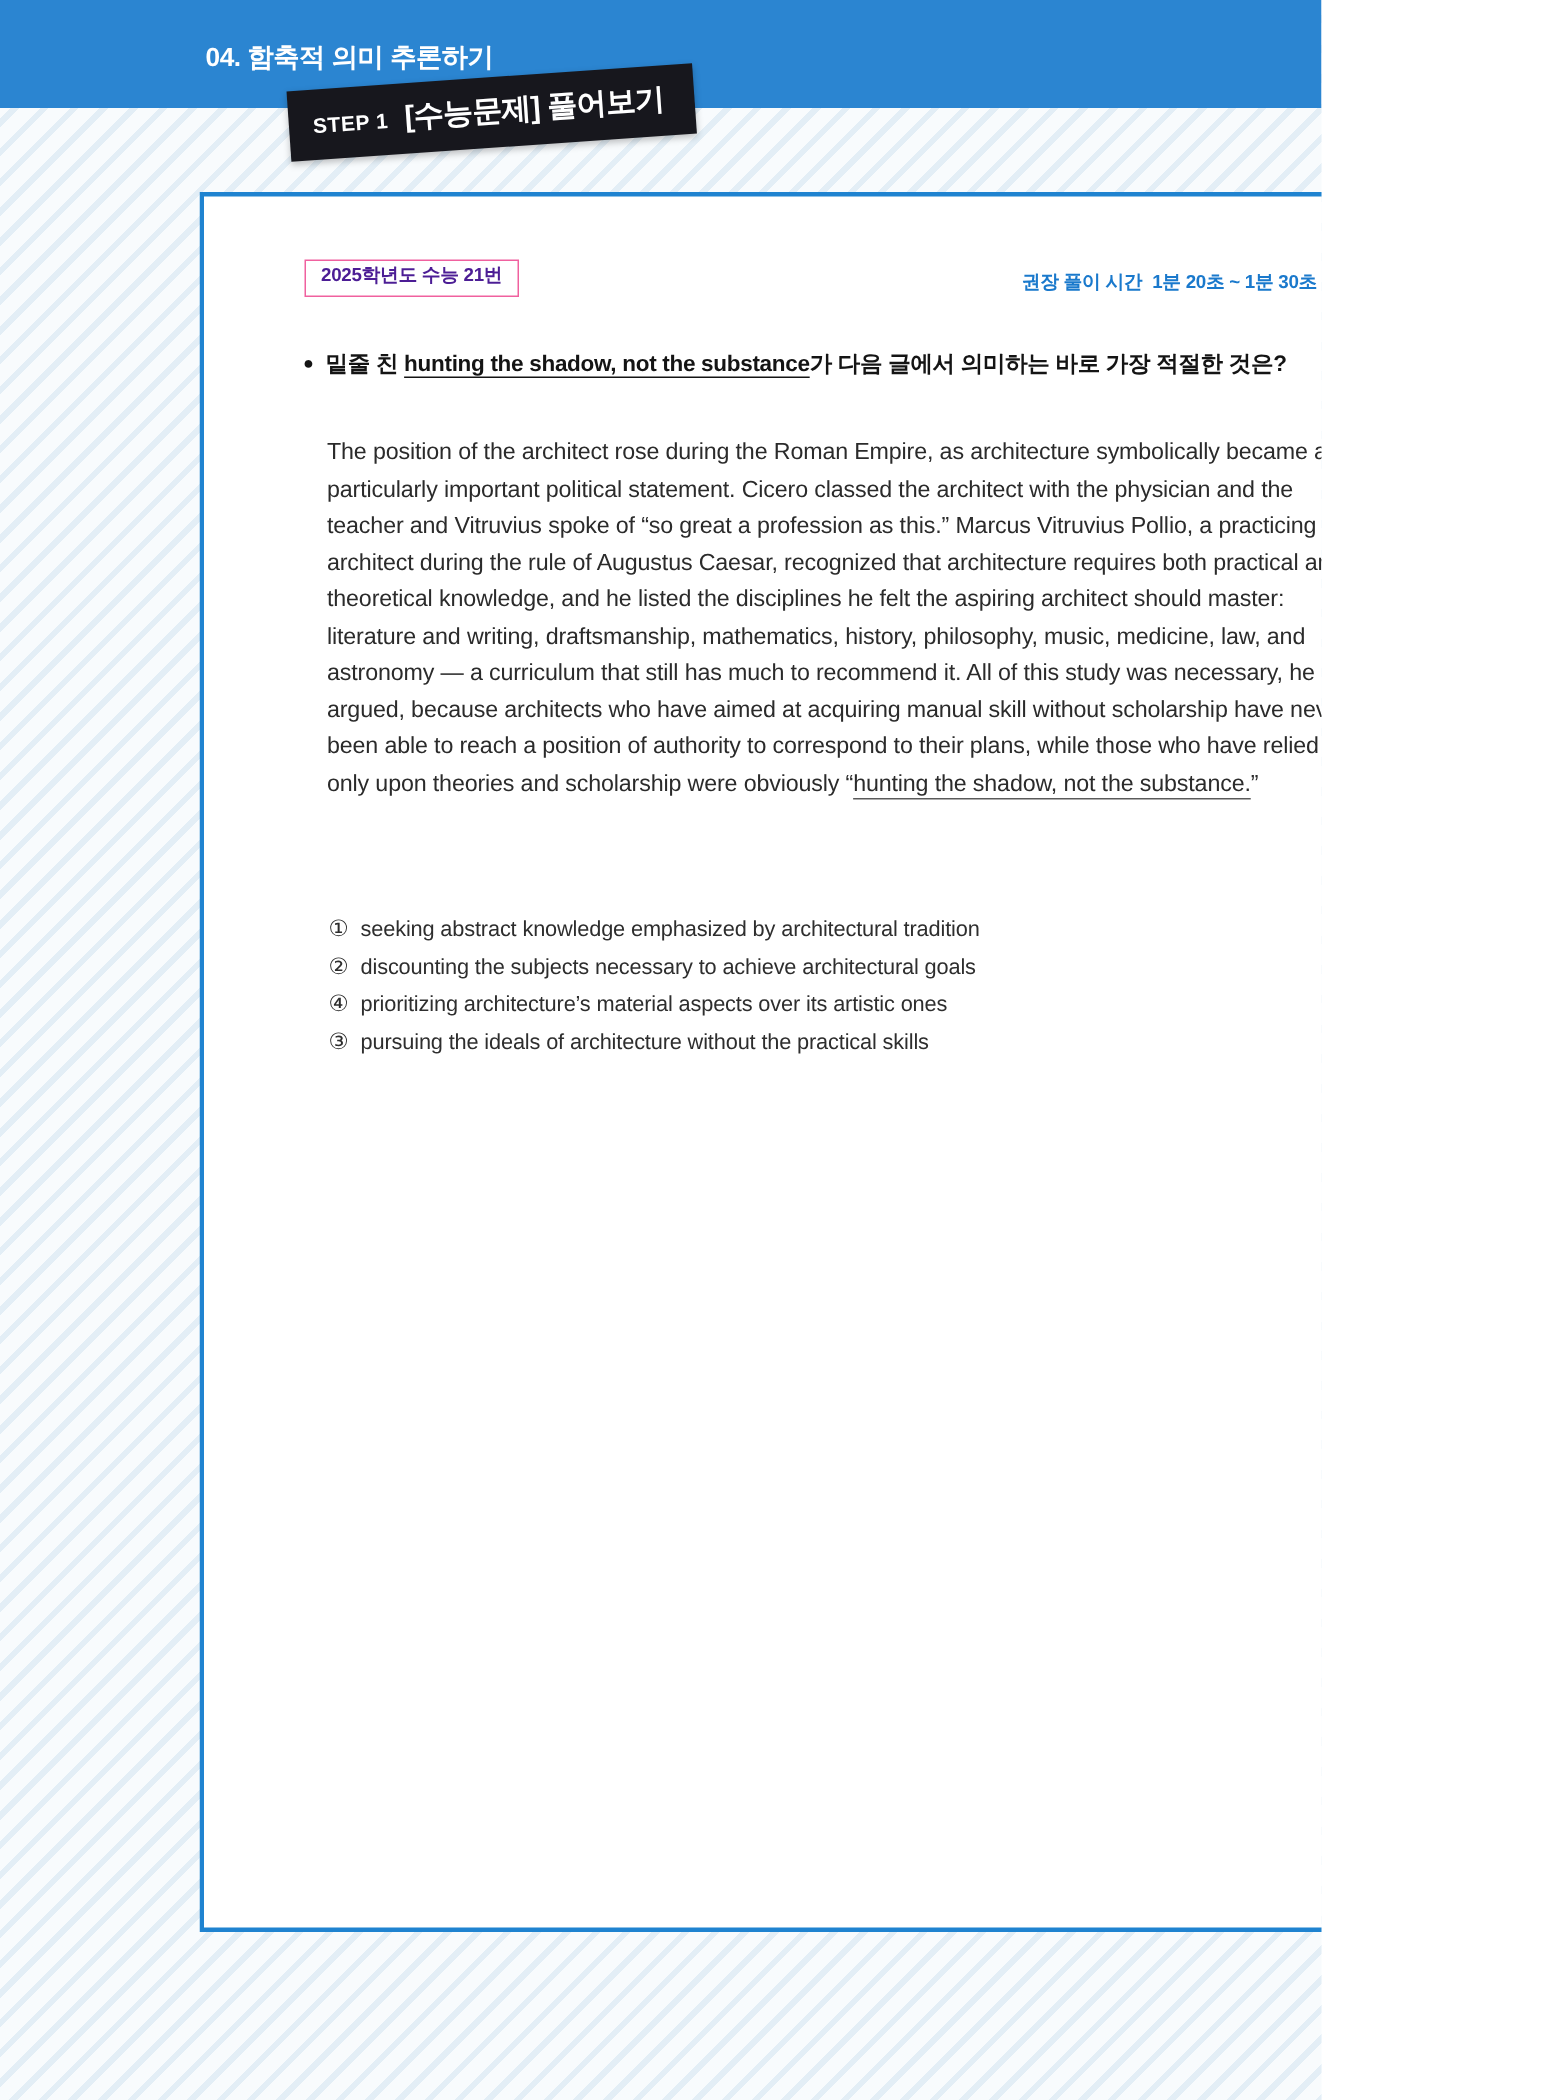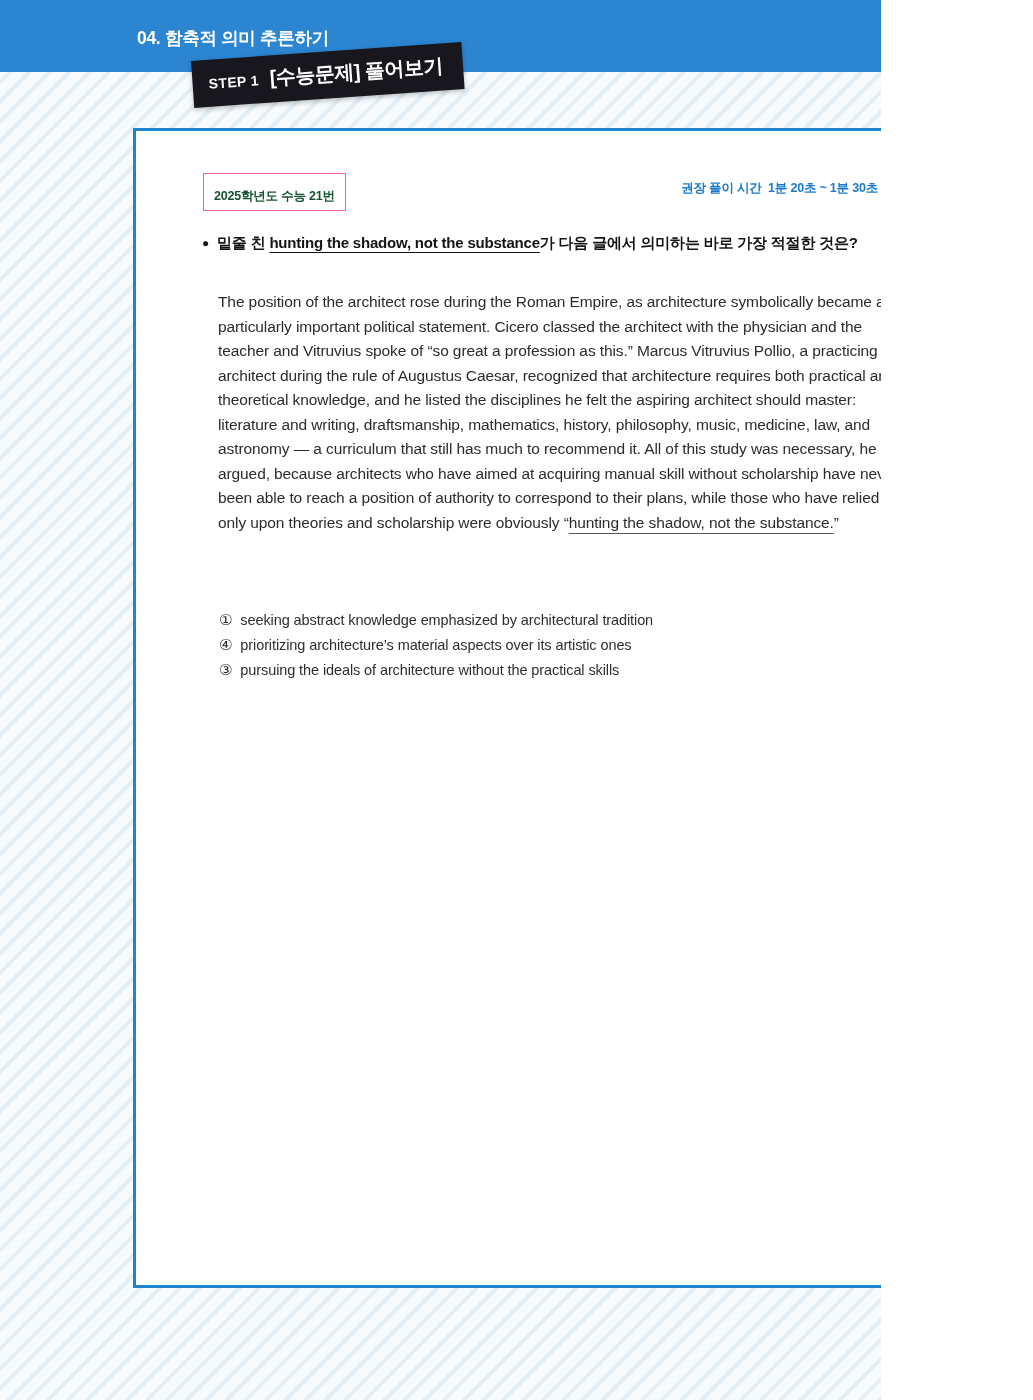--- a/index.html
+++ b/index.html
@@ -61,25 +61,25 @@
     height: 1160px;
   }
   .paper-outline { position: absolute; top: 0; left: 0; display: block; }
   .paper-content { position: absolute; top: 0; left: 0; width: 100%; height: 100%; }
 
   .badge {
     position: absolute;
     left: 70px;
     top: 45px;
     border: 1px solid #f0619f;
-    color: #14532d;
+    color: #4c1d95;
     background: #ffffff;
     font-size: 12.5px;
     font-weight: bold;
-    padding: 14px 10px 5px;
+    padding: 1px 10px 5px;
     letter-spacing: -0.2px;
     white-space: nowrap;
   }
   .timer {
     position: absolute;
     right: 70px;
     top: 52px;
     color: #1a79cc;
     font-size: 12.5px;
     font-weight: bold;
@@ -168,20 +168,21 @@
       <span class="badge">2025학년도 수능 21번</span>
 
       <span class="timer">권장 풀이 시간  1분 20초 ~ 1분 30초</span>
 
       <p class="question"><span class="q-bullet">●</span><span>밑줄 친 </span><span class="q-underline">hunting the shadow, not the substance</span><span>가 다음 글에서 의미하는 바로 가장 적절한 것은?</span></p>
 
       <p class="passage"><span>The position of the architect rose during the Roman Empire, as architecture symbolically became a particularly important political statement. Cicero classed the architect with the physician and the teacher and Vitruvius spoke of “so great a profession as this.” Marcus Vitruvius Pollio, a practicing architect during the rule of Augustus Caesar, recognized that architecture requires both practical and theoretical knowledge, and he listed the disciplines he felt the aspiring architect should master: literature and writing, draftsmanship, mathematics, history, philosophy, music, medicine, law, and astronomy — a curriculum that still has much to recommend it. All of this study was necessary, he argued, because architects who have aimed at acquiring manual skill without scholarship have never been able to reach a position of authority to correspond to their plans, while those who have relied only upon theories and scholarship were obviously “</span><span class="p-underline">hunting the shadow, not the substance.</span><span>”</span></p>
 
       <ol class="options">
         <li class="option"><span class="opt-num">①</span><span class="opt-text">seeking abstract knowledge emphasized by architectural tradition</span></li>
+        <li class="option"><span class="opt-num">②</span><span class="opt-text">discounting the subjects necessary to achieve architectural goals</span></li>
         <li class="option"><span class="opt-num">④</span><span class="opt-text">prioritizing architecture’s material aspects over its artistic ones</span></li>
         <li class="option"><span class="opt-num">③</span><span class="opt-text">pursuing the ideals of architecture without the practical skills</span></li>
       </ol>
 
     </div>
   </section>
 
   <div class="page-number">35</div>
 
 </div>

